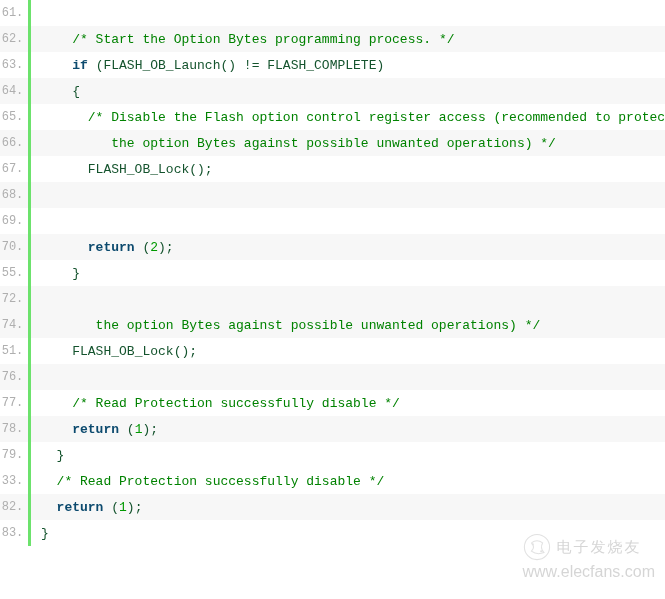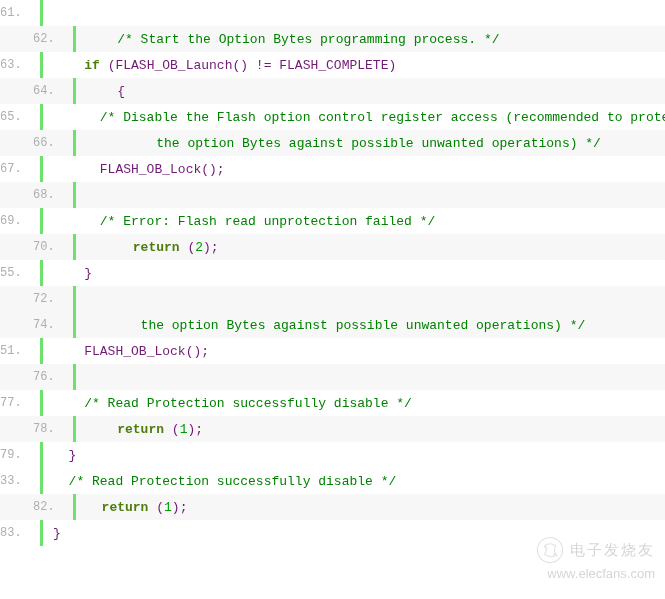--- a/index.html
+++ b/index.html
@@ -19,58 +19,57 @@
     .code-container {
       background: #fff;
     }
     .code-line {
       display: flex;
       height: 26px;
       align-items: center;
     }
     .code-line.even {
       background: #f7f7f7;
-      padding-left: 33px;
     }
     .code-line.odd {
       background: #ffffff;
     }
     .line-number {
-      width: 40px;
-      text-align: left;
+      width: 28px;
+      text-align: center;
       color: #afafaf;
       padding-right: 3px;
       font-size: 12px;
       flex-shrink: 0;
     }
     .gutter-bar {
       width: 3px;
       height: 100%;
       background: #6ce26c;
       margin-right: 2px;
       flex-shrink: 0;
     }
     .code-content {
       padding-left: 8px;
       white-space: pre;
       color: #000;
     }
     .kw {
-      color: #4d7c0f;
+      color: #0c4a6e;
       font-weight: bold;
       font-family: Liberation Mono, monospace;
     }
     .comment {
       color: #008200;
     }
     .number {
       color: #009900;
     }
     .plain {
-      color: #701a75;
+      color: #14532d;
     }
     .watermark {
       position: absolute;
       right: 10px;
       bottom: 18px;
       opacity: 0.35;
       font-family: Arial, sans-serif;
       color: #888;
       text-align: right;
       pointer-events: none;
@@ -78,21 +77,21 @@
     .watermark-logo {
       display: flex;
       align-items: center;
       gap: 6px;
     }
     .watermark-text-cn {
       font-size: 15px;
       letter-spacing: 2px;
     }
     .watermark-url {
-      font-size: 13px;
+      font-size: 16px;
       margin-top: 2px;
     }
     .watermark-icon {
       width: 28px;
       height: 28px;
     }
   </style>
 </head>
 <body>
 
@@ -133,21 +132,20 @@
       <span class="code-content"><span>      </span><span class="plain">FLASH_OB_Lock();</span></span>
     </div>
     <div class="code-line even">
       <span class="line-number">68.</span>
       <span class="gutter-bar"></span>
       <span class="code-content"><span>    </span></span>
     </div>
     <div class="code-line odd">
       <span class="line-number">69.</span>
       <span class="gutter-bar"></span>
-      <span class="code-content"><span>      </span><span class="comment">/* Error: Flash read unprotection failed */</span></span>
     </div>
     <div class="code-line even">
       <span class="line-number">70.</span>
       <span class="gutter-bar"></span>
       <span class="code-content"><span>      </span><span class="kw">return</span><span class="plain"> (</span><span class="number">2</span><span class="plain">);</span></span>
     </div>
     <div class="code-line odd">
       <span class="line-number">55.</span>
       <span class="gutter-bar"></span>
       <span class="code-content"><span>    </span><span class="plain">}</span></span>

